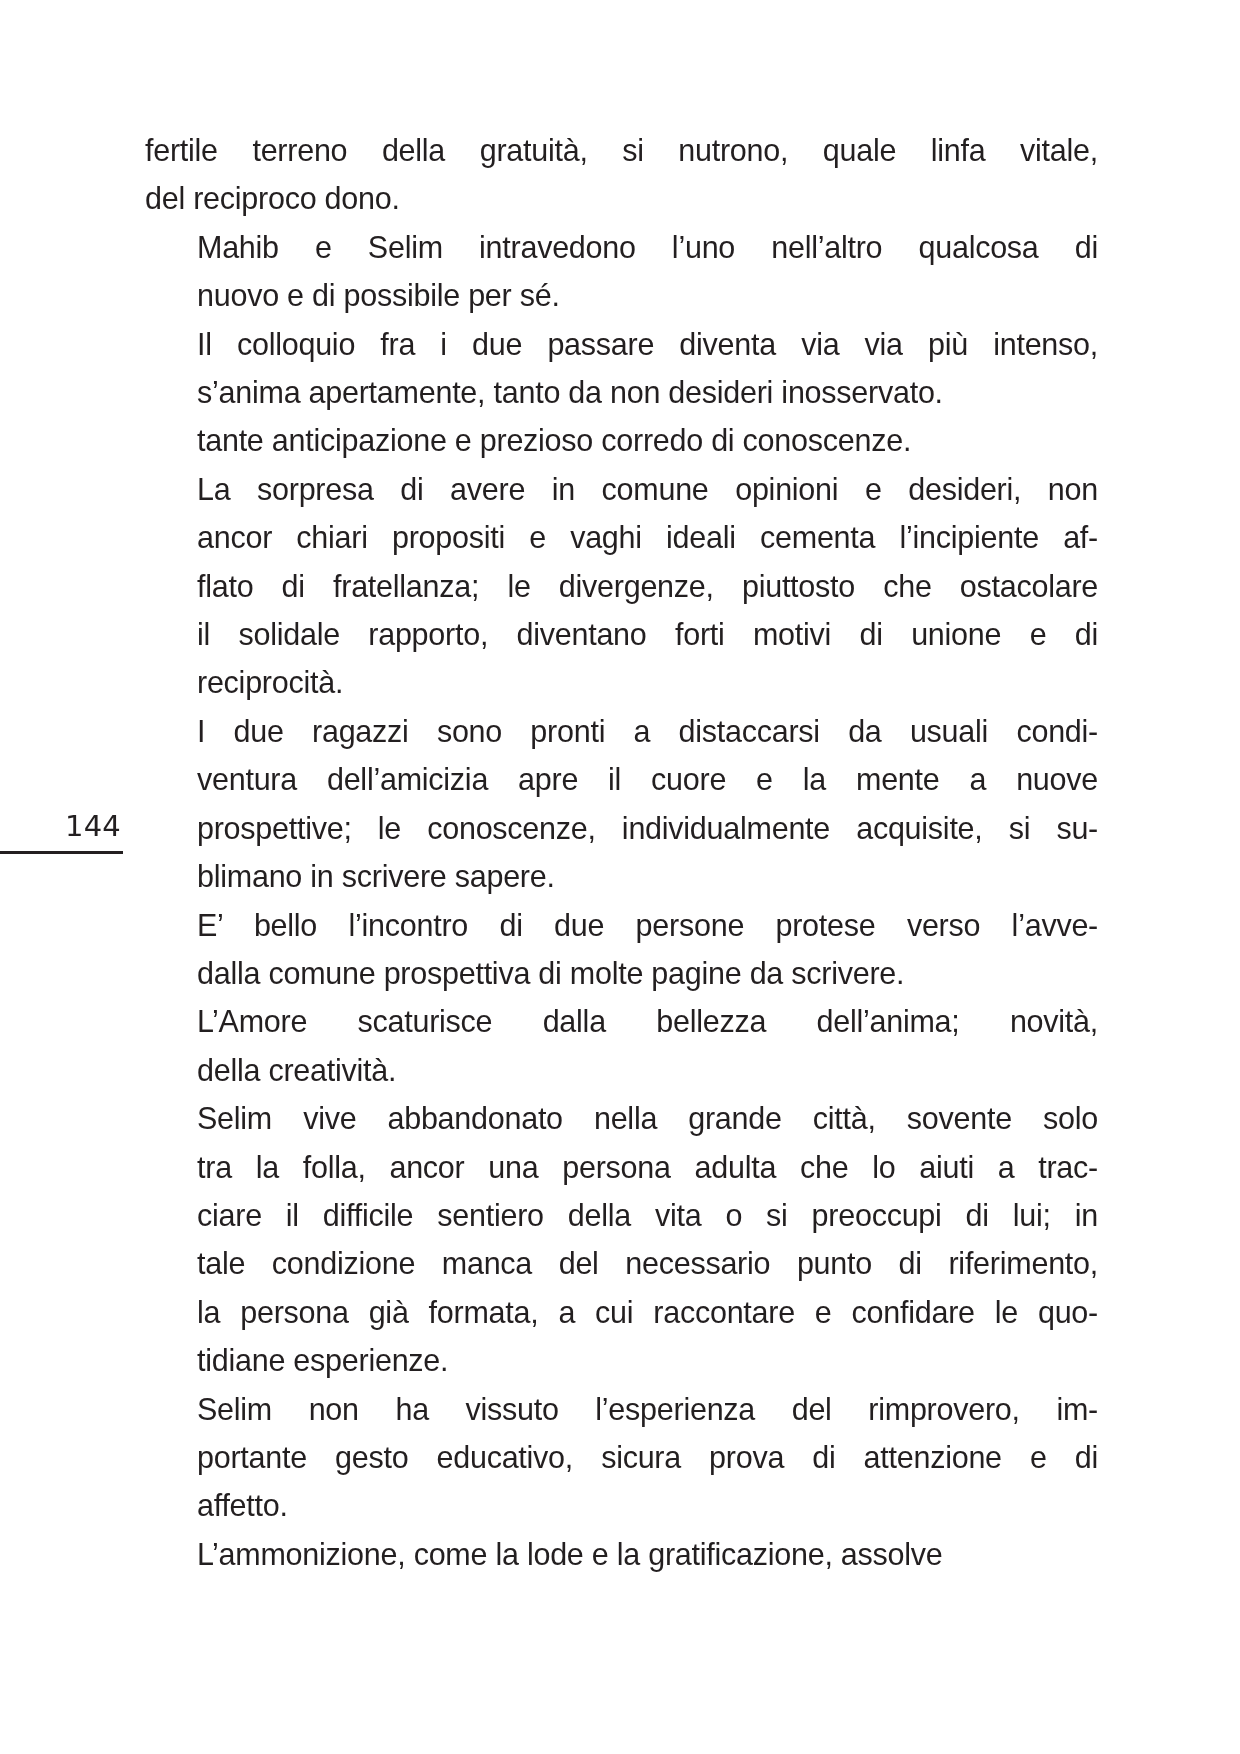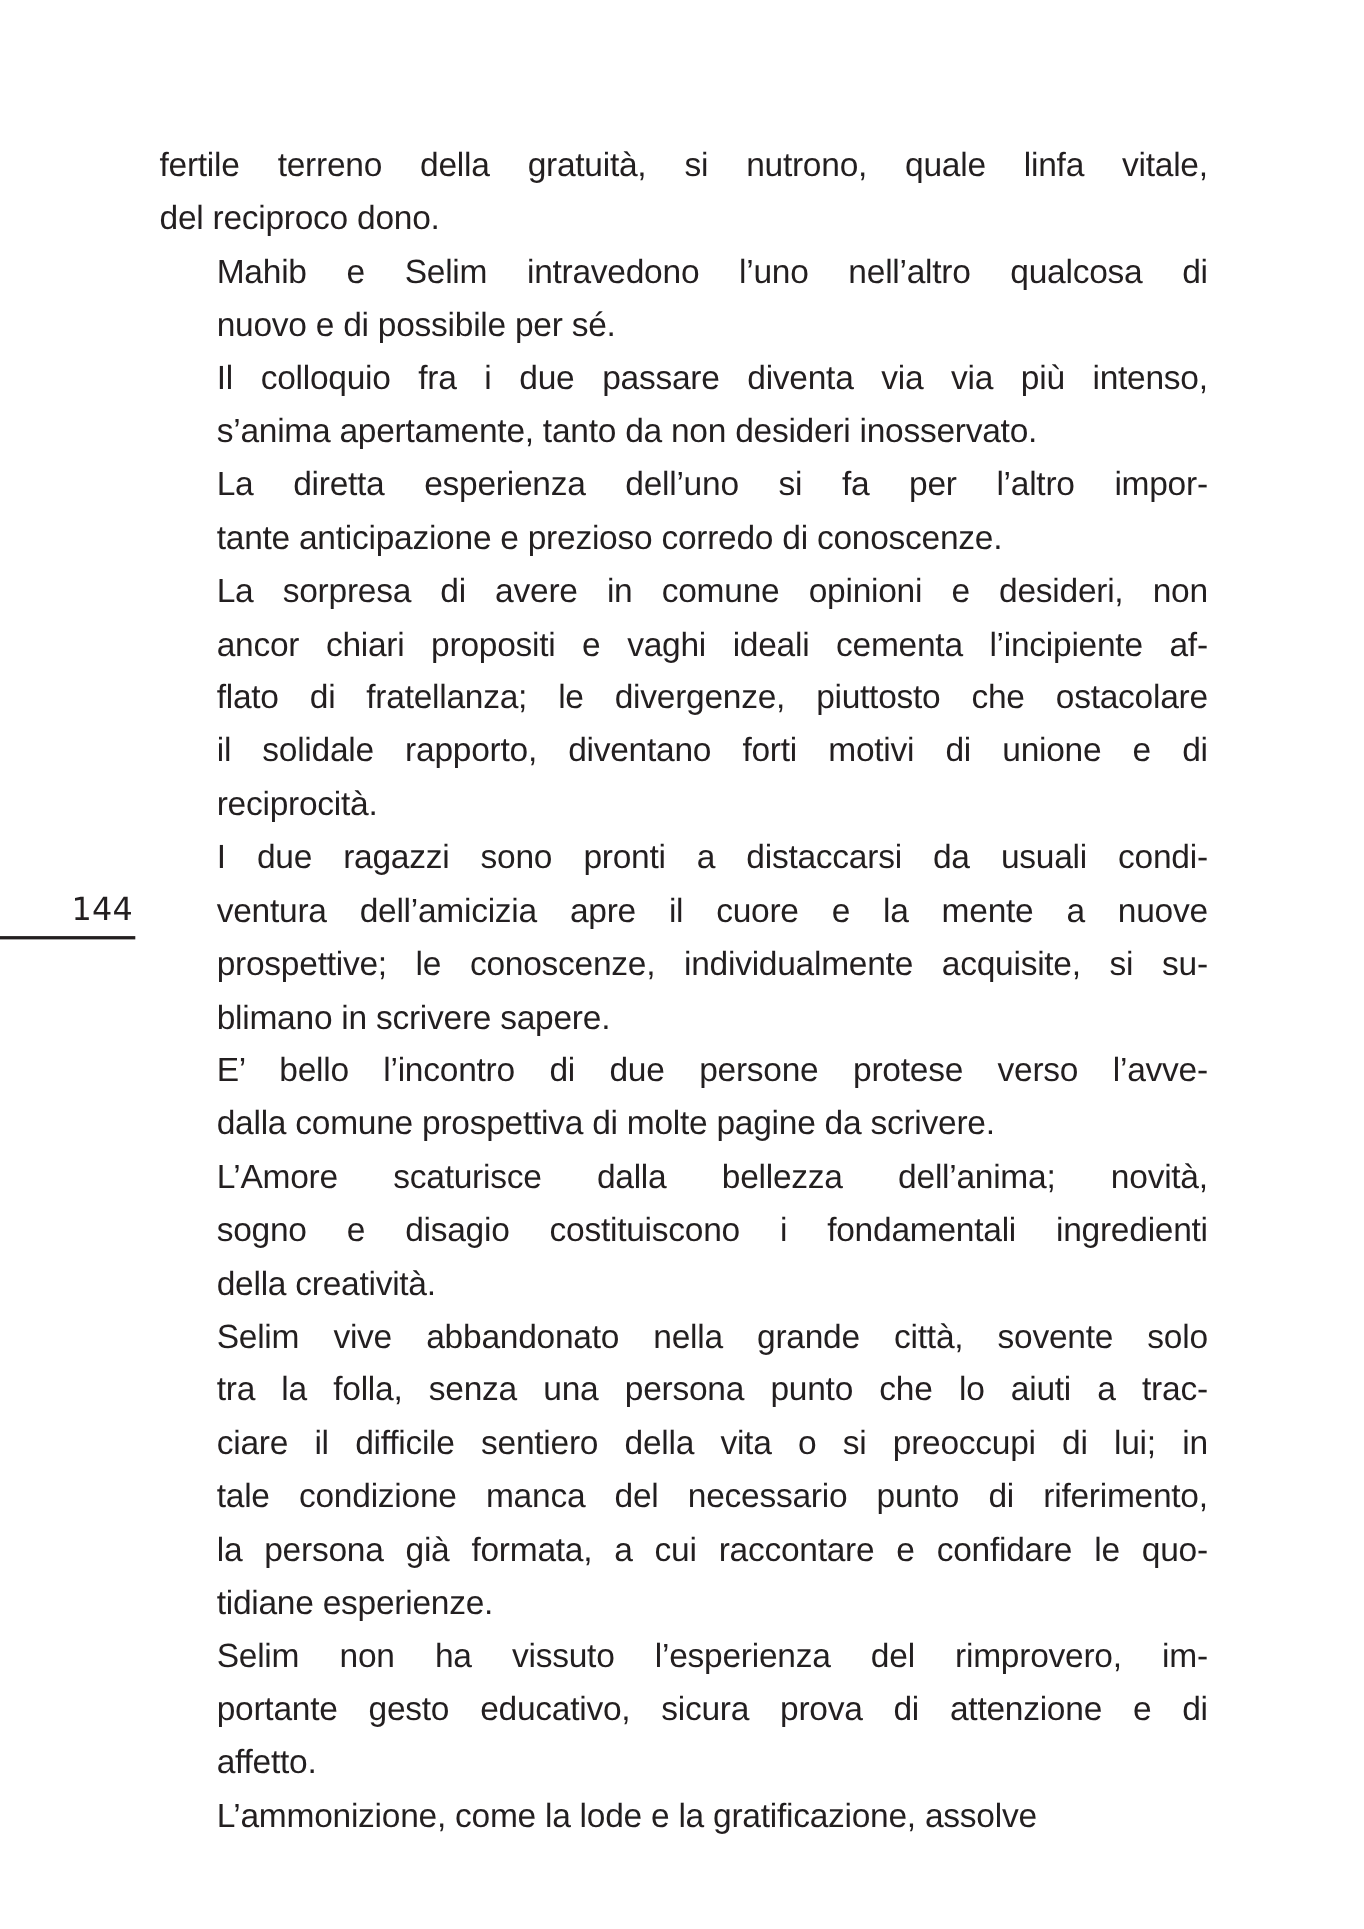--- a/index.html
+++ b/index.html
@@ -101,21 +101,20 @@
       </p>
       <p class="para indent">
         <span class="ln first-indent">Mahib e Selim intravedono l’uno nell’altro qualcosa di</span>
         <span class="ln last">nuovo e di possibile per sé.</span>
       </p>
       <p class="para indent">
         <span class="ln first-indent">Il colloquio fra i due passare diventa via via più intenso,</span>
         <span class="ln last">s’anima apertamente, tanto da non desideri inosservato.</span>
       </p>
       <p class="para indent">
-        <span class="ln first-indent">La diretta esperienza dell’uno si fa per l’altro impor-</span>
         <span class="ln last">tante anticipazione e prezioso corredo di conoscenze.</span>
       </p>
       <p class="para indent">
         <span class="ln first-indent">La sorpresa di avere in comune opinioni e desideri, non</span>
         <span class="ln">ancor chiari propositi e vaghi ideali cementa l’incipiente af-</span>
         <span class="ln">flato di fratellanza; le divergenze, piuttosto che ostacolare</span>
         <span class="ln">il solidale rapporto, diventano forti motivi di unione e di</span>
         <span class="ln last">reciprocità.</span>
       </p>
       <p class="para indent">
@@ -123,26 +122,25 @@
         <span class="ln">ventura dell’amicizia apre il cuore e la mente a nuove</span>
         <span class="ln">prospettive; le conoscenze, individualmente acquisite, si su-</span>
         <span class="ln last">blimano in scrivere sapere.</span>
       </p>
       <p class="para indent">
         <span class="ln first-indent">E’ bello l’incontro di due persone protese verso l’avve-</span>
         <span class="ln last">dalla comune prospettiva di molte pagine da scrivere.</span>
       </p>
       <p class="para indent">
         <span class="ln first-indent">L’Amore scaturisce dalla bellezza dell’anima; novità,</span>
-        <span class="ln">sogno e disagio costituiscono i fondamentali ingredienti</span>
         <span class="ln last">della creatività.</span>
       </p>
       <p class="para indent">
         <span class="ln first-indent">Selim vive abbandonato nella grande città, sovente solo</span>
-        <span class="ln">tra la folla, senza una persona punto che lo aiuti a trac-</span>
+        <span class="ln">tra la folla, ancor una persona adulta che lo aiuti a trac-</span>
         <span class="ln">ciare il difficile sentiero della vita o si preoccupi di lui; in</span>
         <span class="ln">tale condizione manca del necessario punto di riferimento,</span>
         <span class="ln">la persona già formata, a cui raccontare e confidare le quo-</span>
         <span class="ln last">tidiane esperienze.</span>
       </p>
       <p class="para indent">
         <span class="ln first-indent">Selim non ha vissuto l’esperienza del rimprovero, im-</span>
         <span class="ln">portante gesto educativo, sicura prova di attenzione e di</span>
         <span class="ln last">affetto.</span>
       </p>

